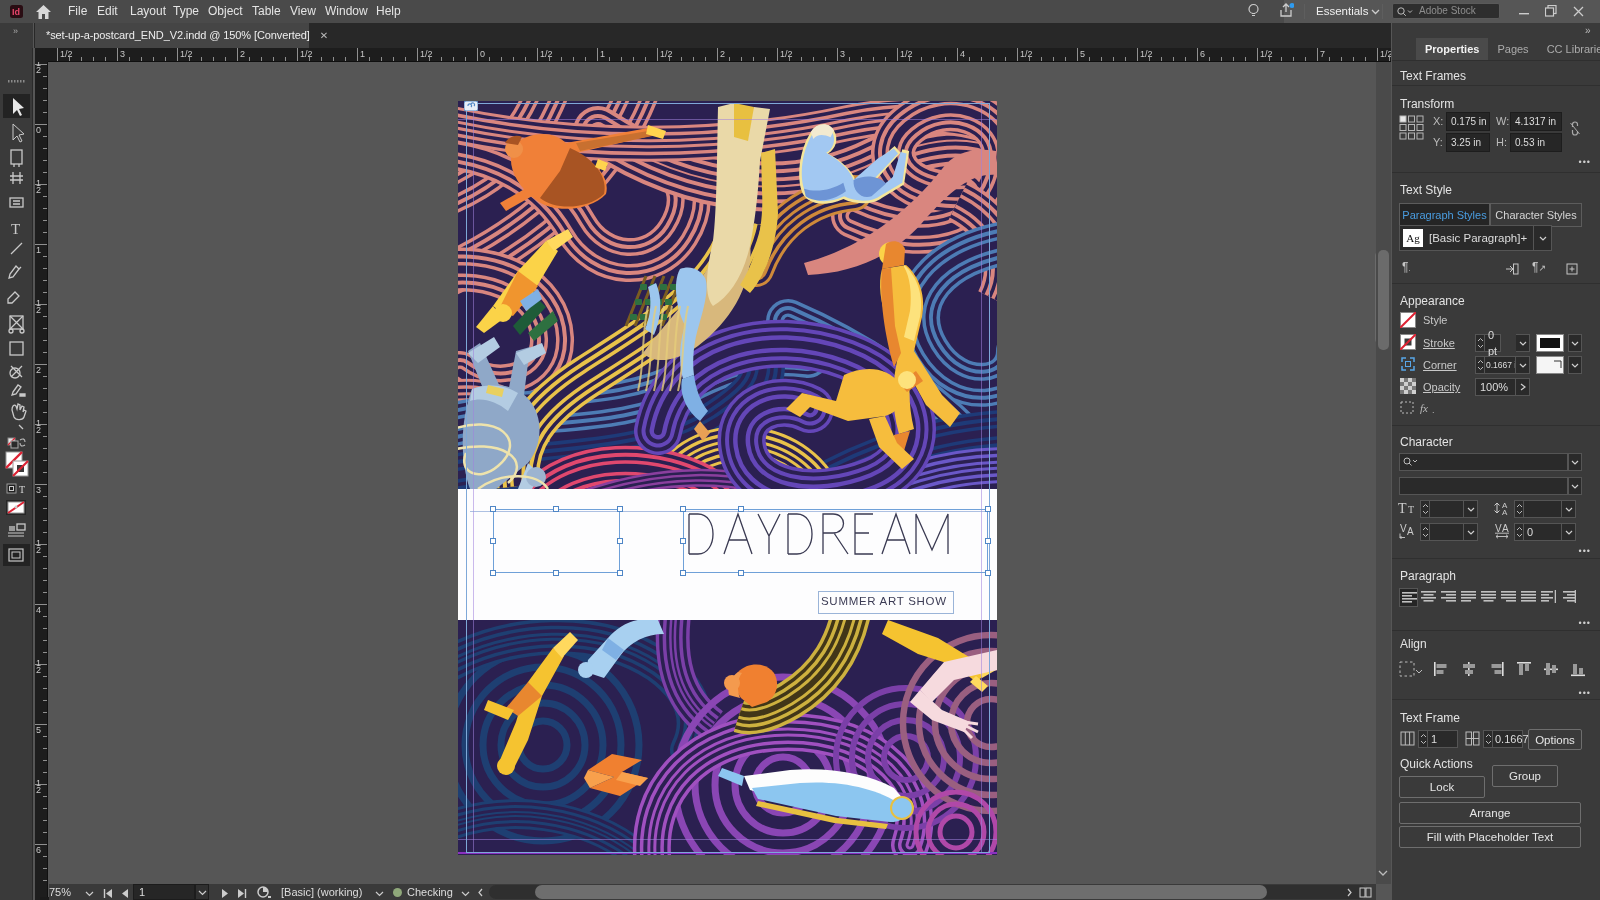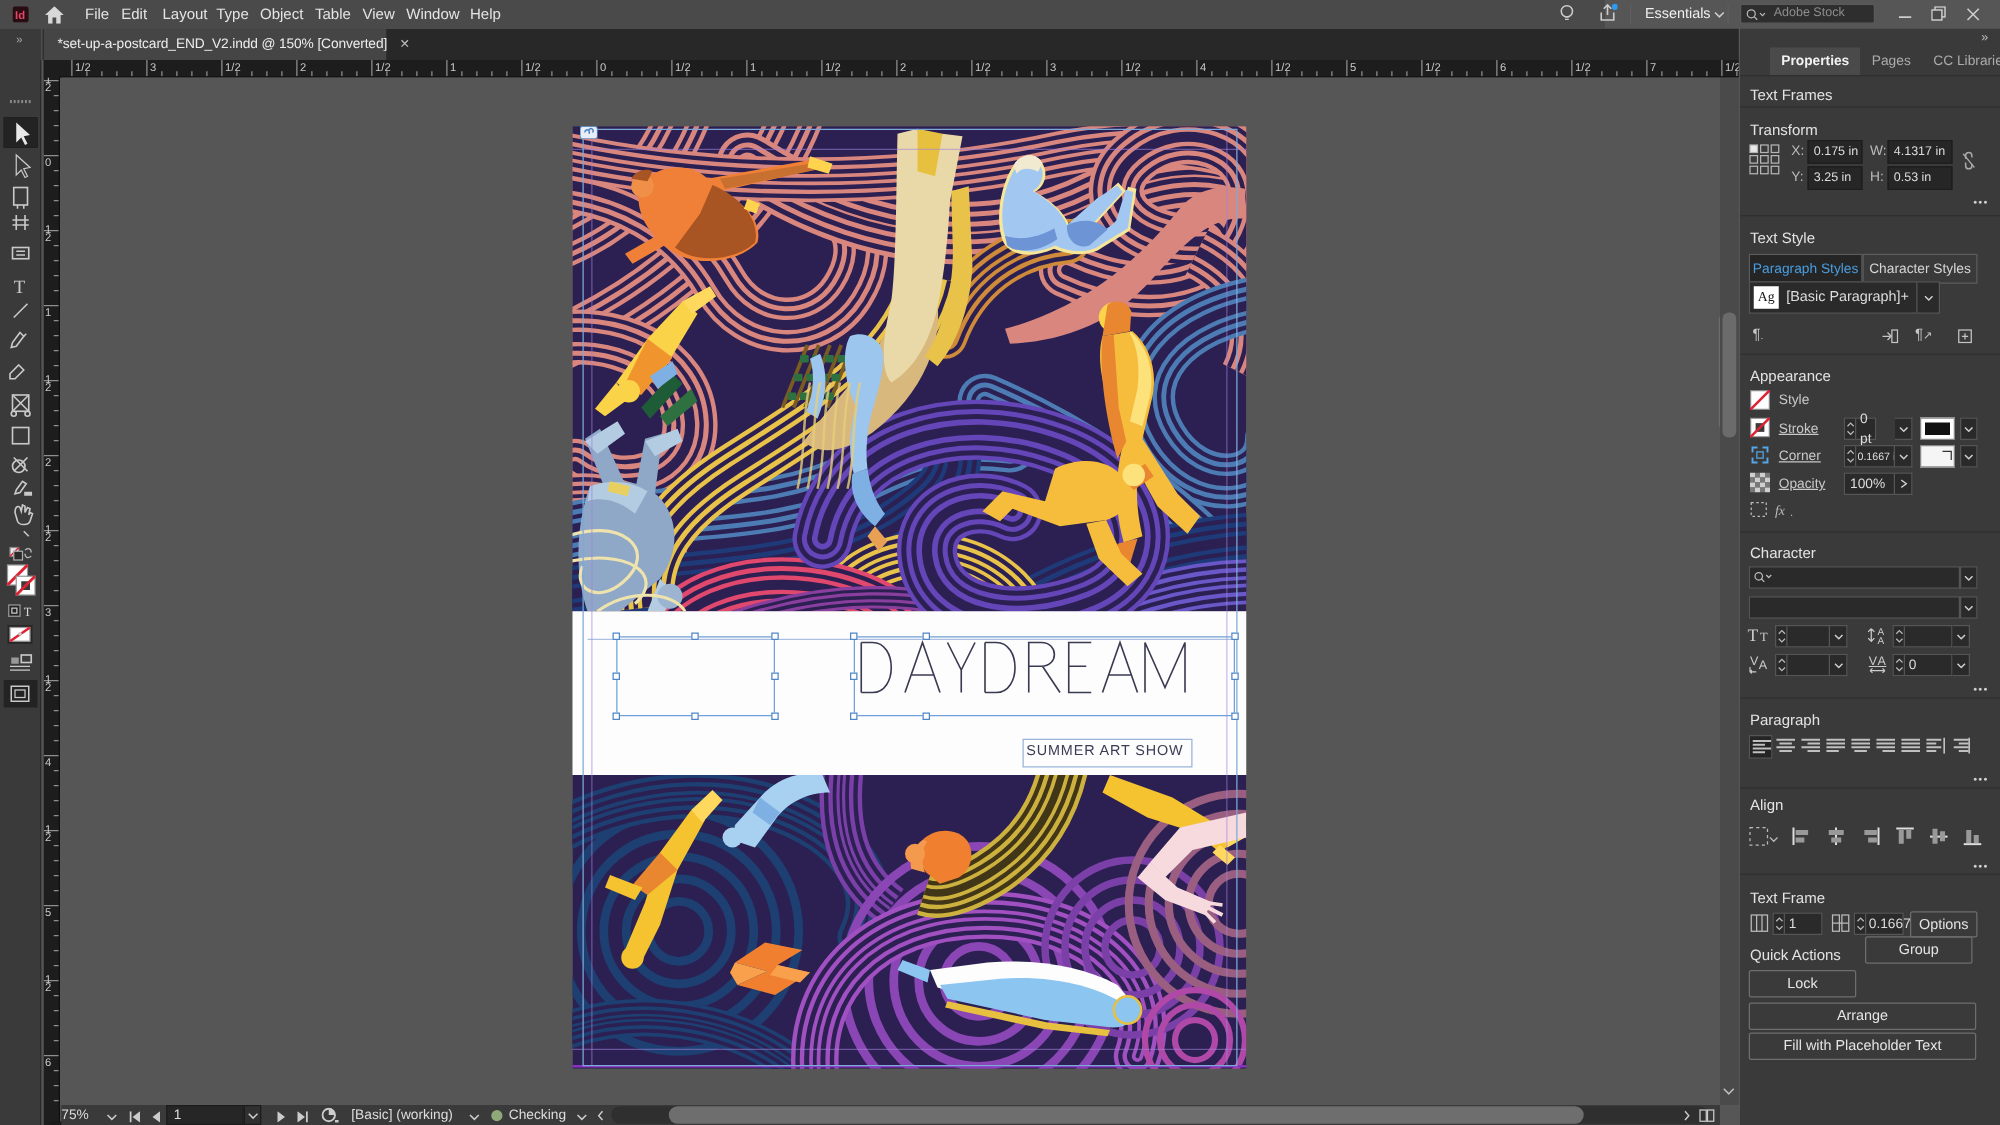--- a/index.html
+++ b/index.html
@@ -1373,15 +1373,15 @@
       <span class="stp">
         <svg width="7" height="12">
           <path d="M1,4 L3.5,1.5 L6,4 M1,8 L3.5,10.5 L6,8" fill="none" stroke="#bbb" stroke-width="1"></path>
         </svg>
       </span>
       <span style="margin-left:2px">0.1667</span>
     </span>
     <span class="btn" style="position:absolute;left:136px;top:706px;width:54px;height:21px">Options</span>
     <div class="sechead" style="top:734px">Quick Actions</div>
     <span class="btn" style="position:absolute;left:7px;top:753px;width:86px">Lock</span>
-    <span class="btn" style="position:absolute;left:100px;top:726px;width:86px">Group</span>
+    <span class="btn" style="position:absolute;left:100px;top:742px;width:66px">Group</span>
     <span class="btn" style="position:absolute;left:7px;top:779px;width:182px">Arrange</span>
     <span class="btn" style="position:absolute;left:7px;top:803px;width:182px">Fill with Placeholder Text</span>
   </div>
 </body></html>

